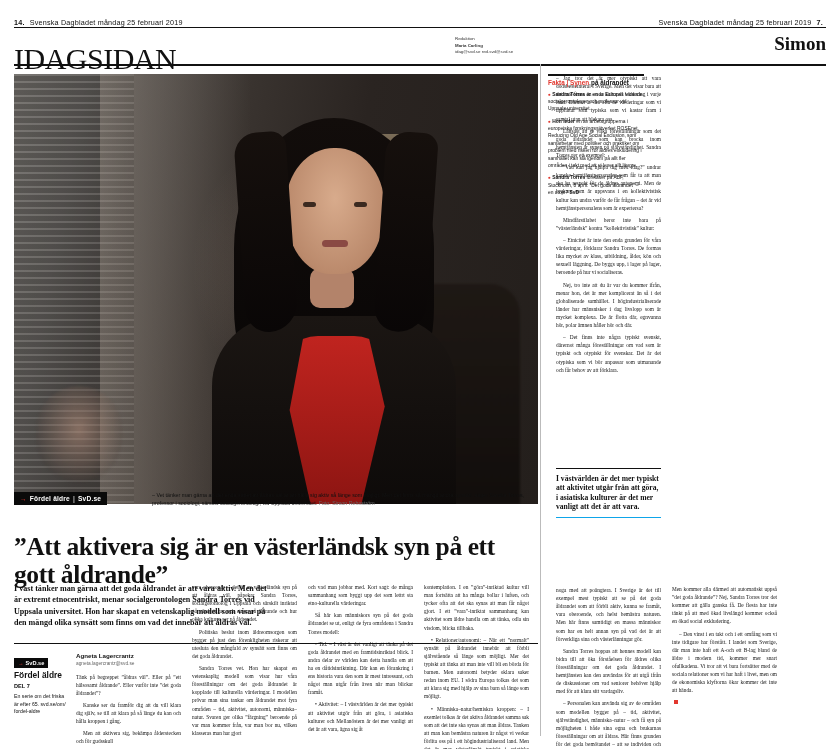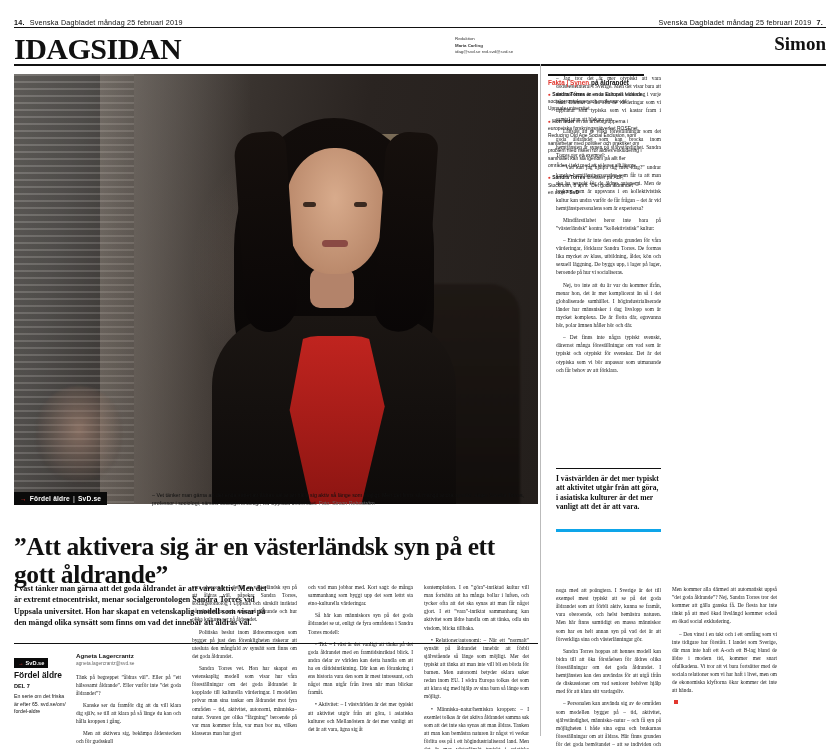--- a/index.html
+++ b/index.html
@@ -22,23 +22,23 @@
   }
   .runhead .folio { font-weight:bold; }
   .runhead .left span, .runhead .right span { margin-right:3px; }
   .rule-top {
     position:absolute; top:27px; left:14px; right:14px;
     border-top:1px solid #111; height:0;
   }
 
   
   .masthead {
-    position:absolute; top:34px; left:14px;
-    font-family:"Liberation Serif", serif;
-    font-weight:bold; font-size:30px; letter-spacing:-0.5px;
+    position:absolute; top:44px; left:14px;
+    font-family:"Liberation Serif", serif;
+    font-weight:normal; font-size:30px; letter-spacing:-0.5px;
     line-height:1;
   }
   .masthead-right {
     position:absolute; top:34px; right:14px;
     font-family:"Liberation Serif", serif;
     font-weight:bold; font-size:19px; letter-spacing:0px;
     line-height:1;
   }
   .byline-top {
     position:absolute; top:36px; left:455px; width:86px;
@@ -242,22 +242,22 @@
     font-family:"Liberation Sans", sans-serif;
     font-size:4.9px; line-height:1.5; margin-bottom:5px; color:#111;
   }
   .fact-item .dot { color:#e2372e; font-weight:bold; }
   .fact-item .fi-lead { font-weight:bold; }
   .fact-source { font-weight:bold; }
 
   
   .pullquote {
     position:absolute; left:556px; top:468px; width:105px;
-    border-top:1px solid #111; border-bottom:3px solid #0ea5e9;
-    padding:5px 0 18px 0;
+    border-top:1px solid #111; border-bottom:1px solid #0ea5e9;
+    padding:5px 0 6px 0;
     font-family:"Liberation Serif", serif;
     font-weight:bold; font-size:7.6px; line-height:1.22;
   }
 
   .endmark {
     display:inline-block; width:4px; height:4px; background:#e2372e; margin-left:2px;
   }
 </style>
 </head>
 <body>

